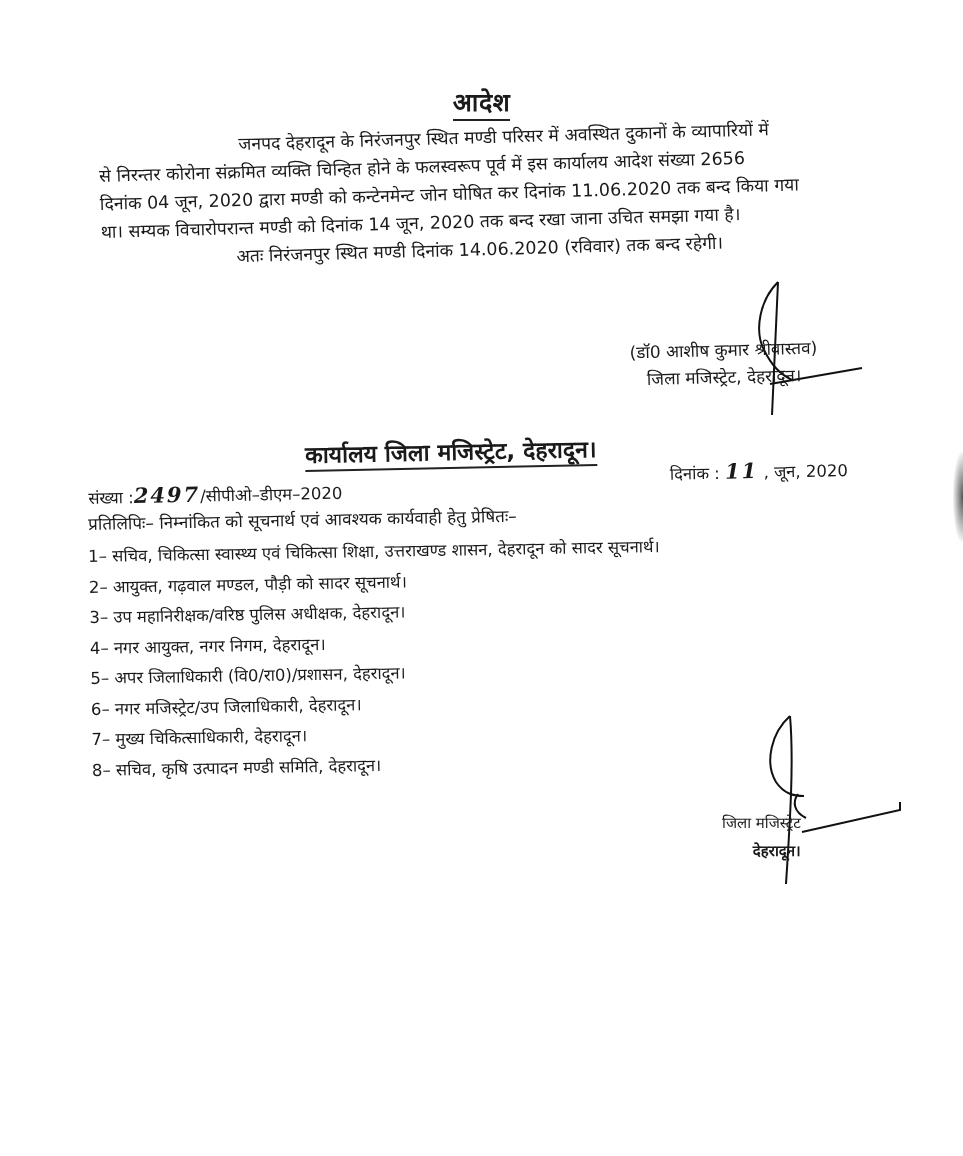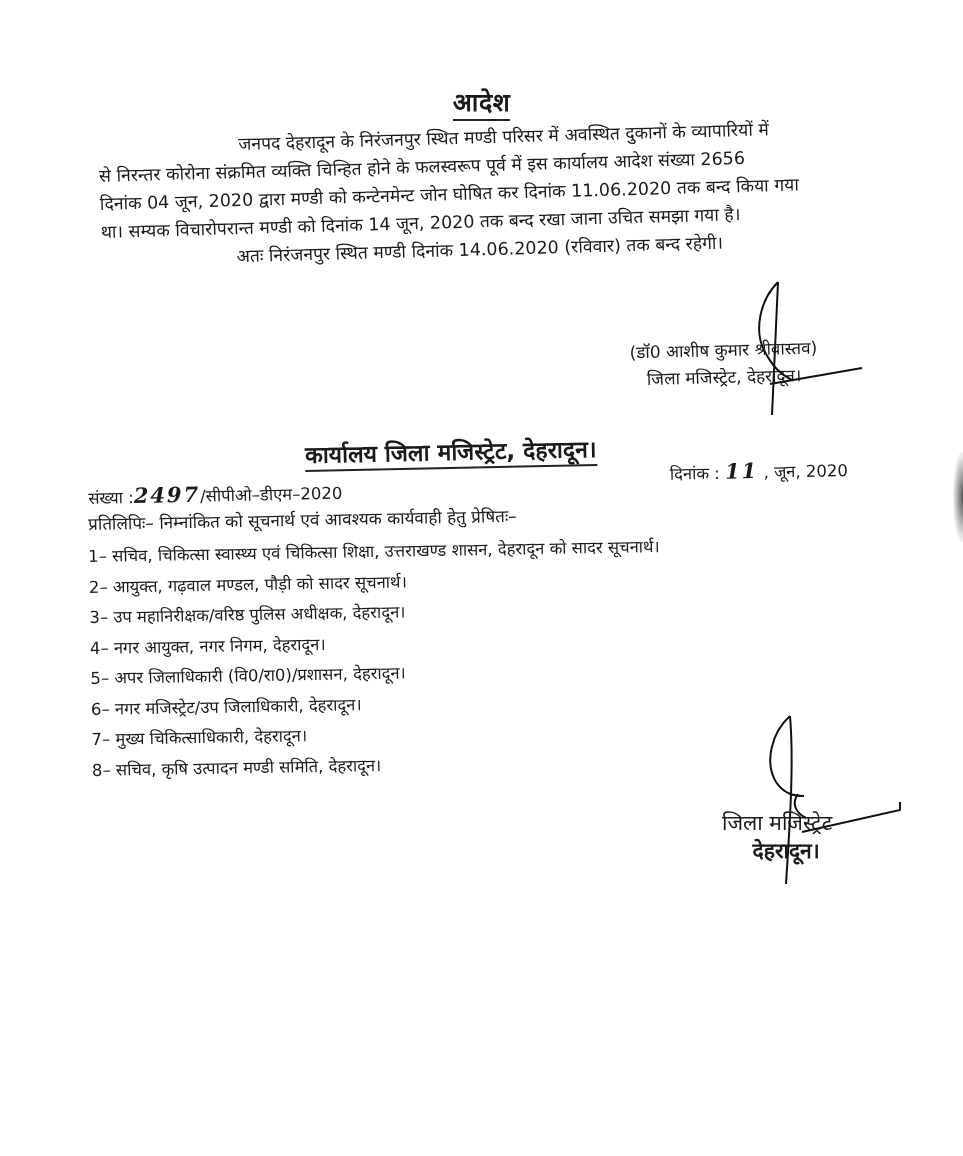--- a/index.html
+++ b/index.html
@@ -39,21 +39,21 @@
     .copyhead {
       position: absolute; left: 88px; top: 500px; font-size: 17px;
       transform: rotate(-1.1deg); transform-origin: left top; white-space: nowrap;
     }
     .list {
       position: absolute; left: 88px; top: 530px; font-size: 16.5px; line-height: 30.5px;
       transform: rotate(-1deg); transform-origin: left top;
     }
     .list div { white-space: nowrap; }
     .sig2 {
-      position: absolute; left: 722px; top: 797px; font-size: 21px; line-height: 28px; text-align: center;
+      position: absolute; left: 722px; top: 797px; font-size: 15px; line-height: 28px; text-align: right;
     }
     .sig2 .l2 { padding-left: 18px; font-weight: bold; }
     svg.scribble { position: absolute; pointer-events: none; }
     .edge-shadow {
       position: absolute; right: 0; top: 440px; width: 10px; height: 90px;
       background: radial-gradient(ellipse at right center, rgba(40,40,40,0.8), rgba(255,255,255,0) 75%);
     }
   </style>
 </head>
 <body>

